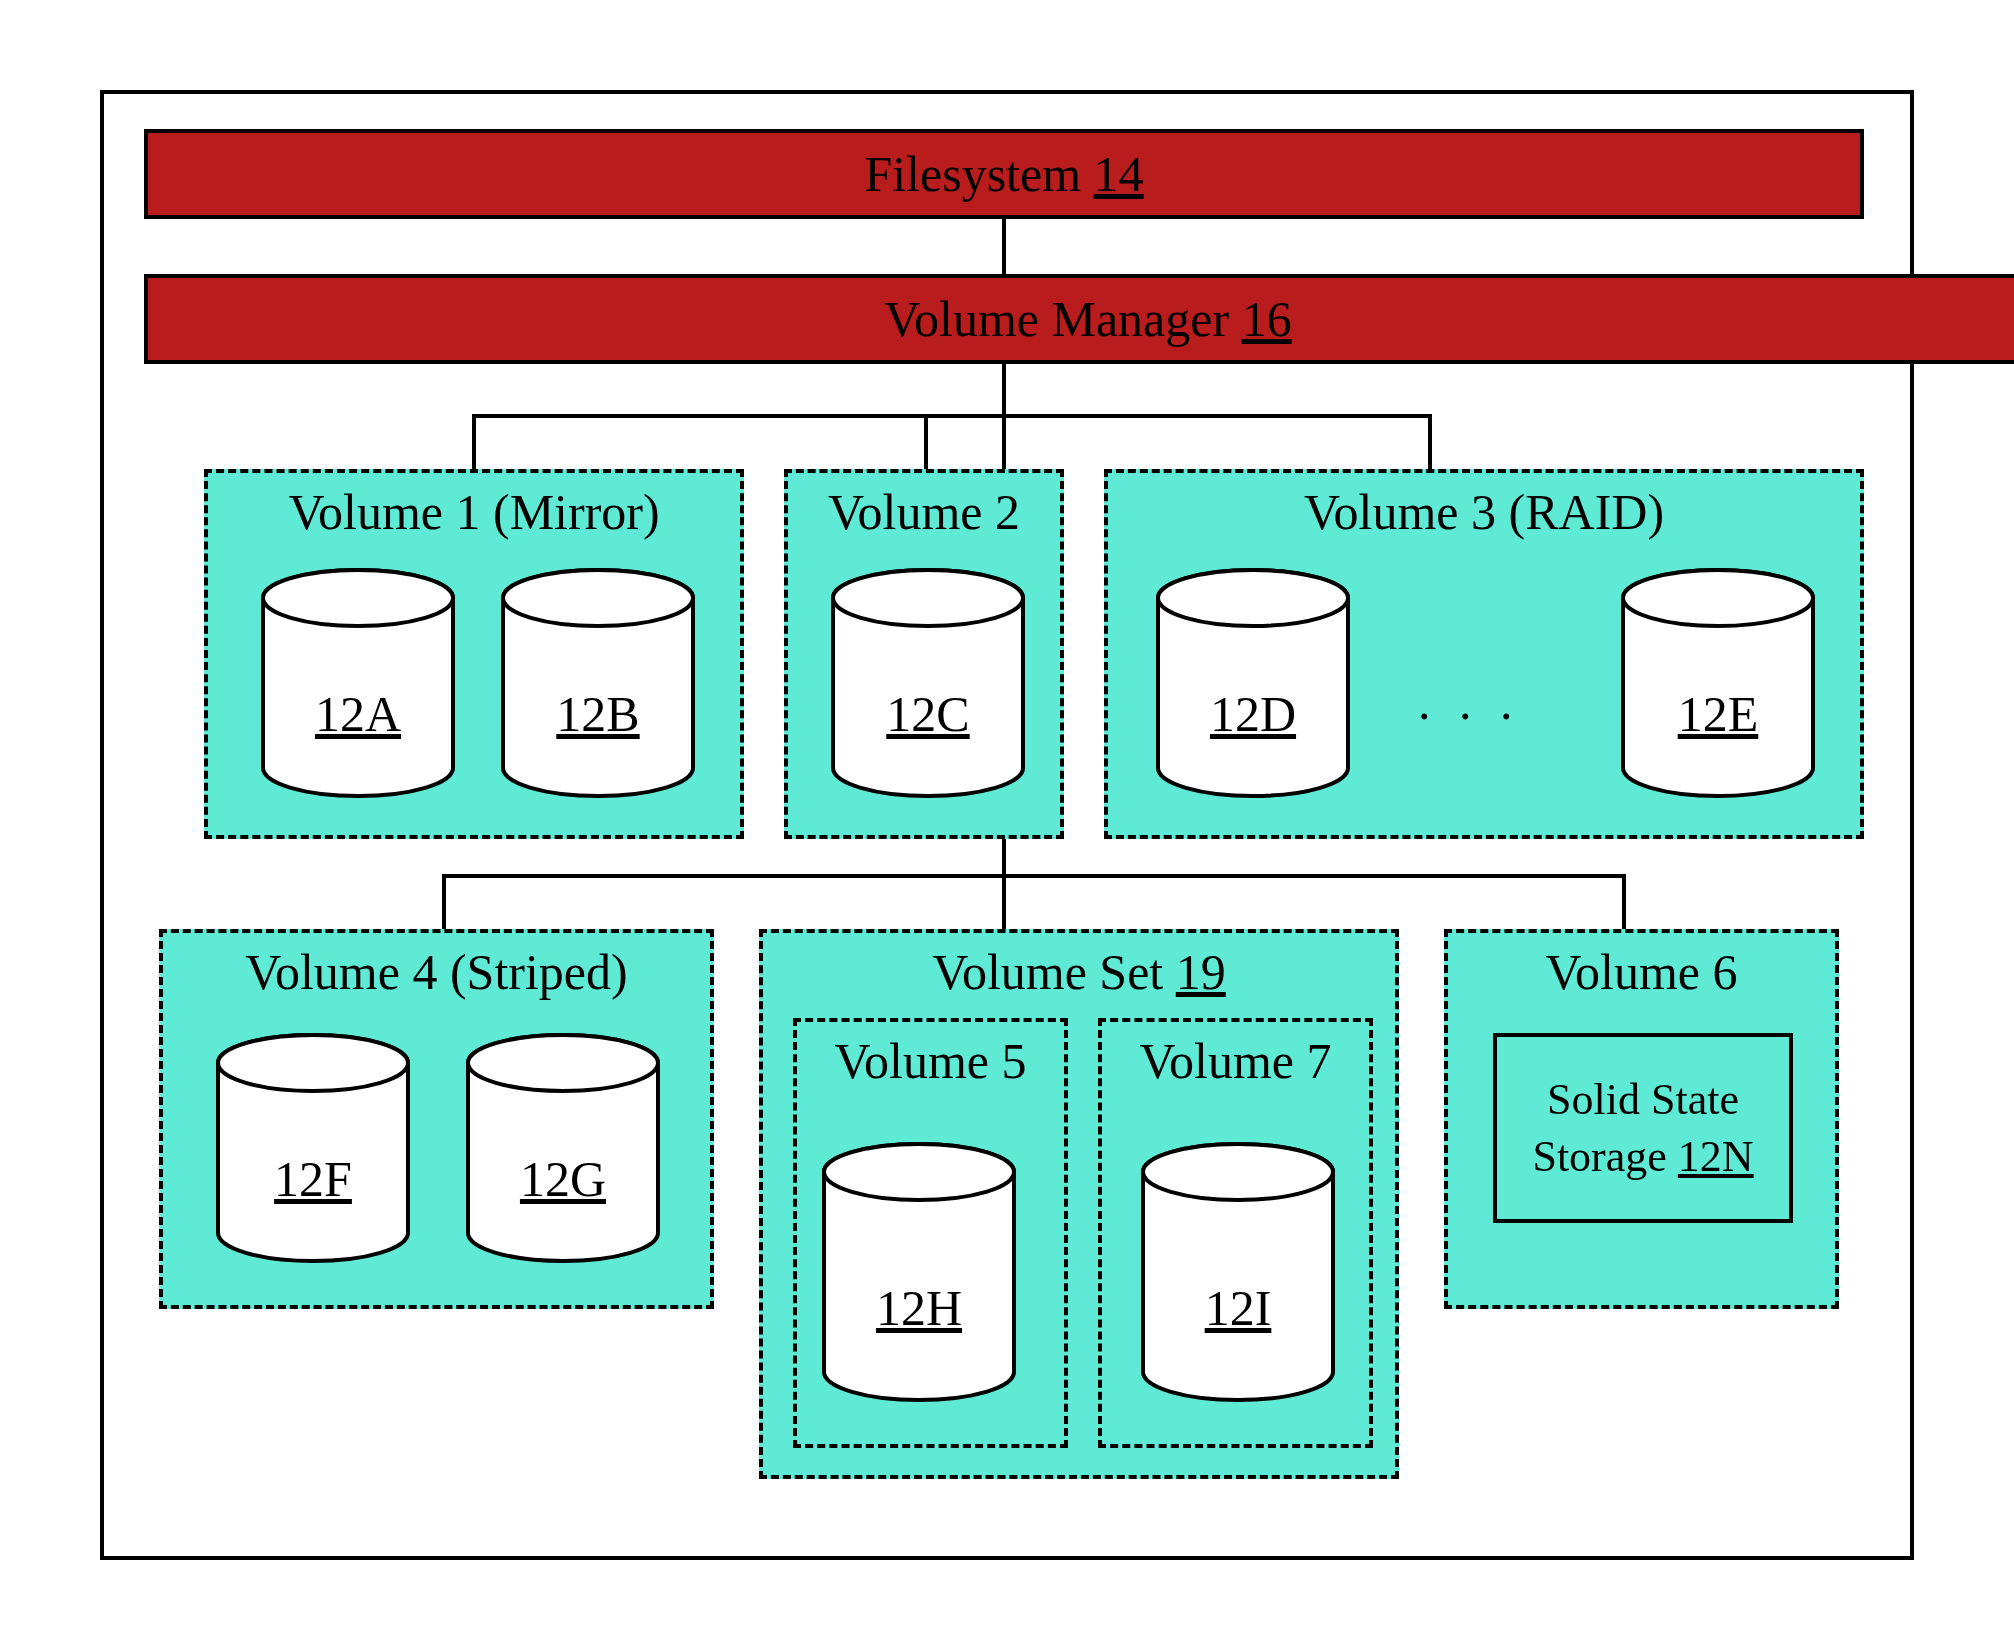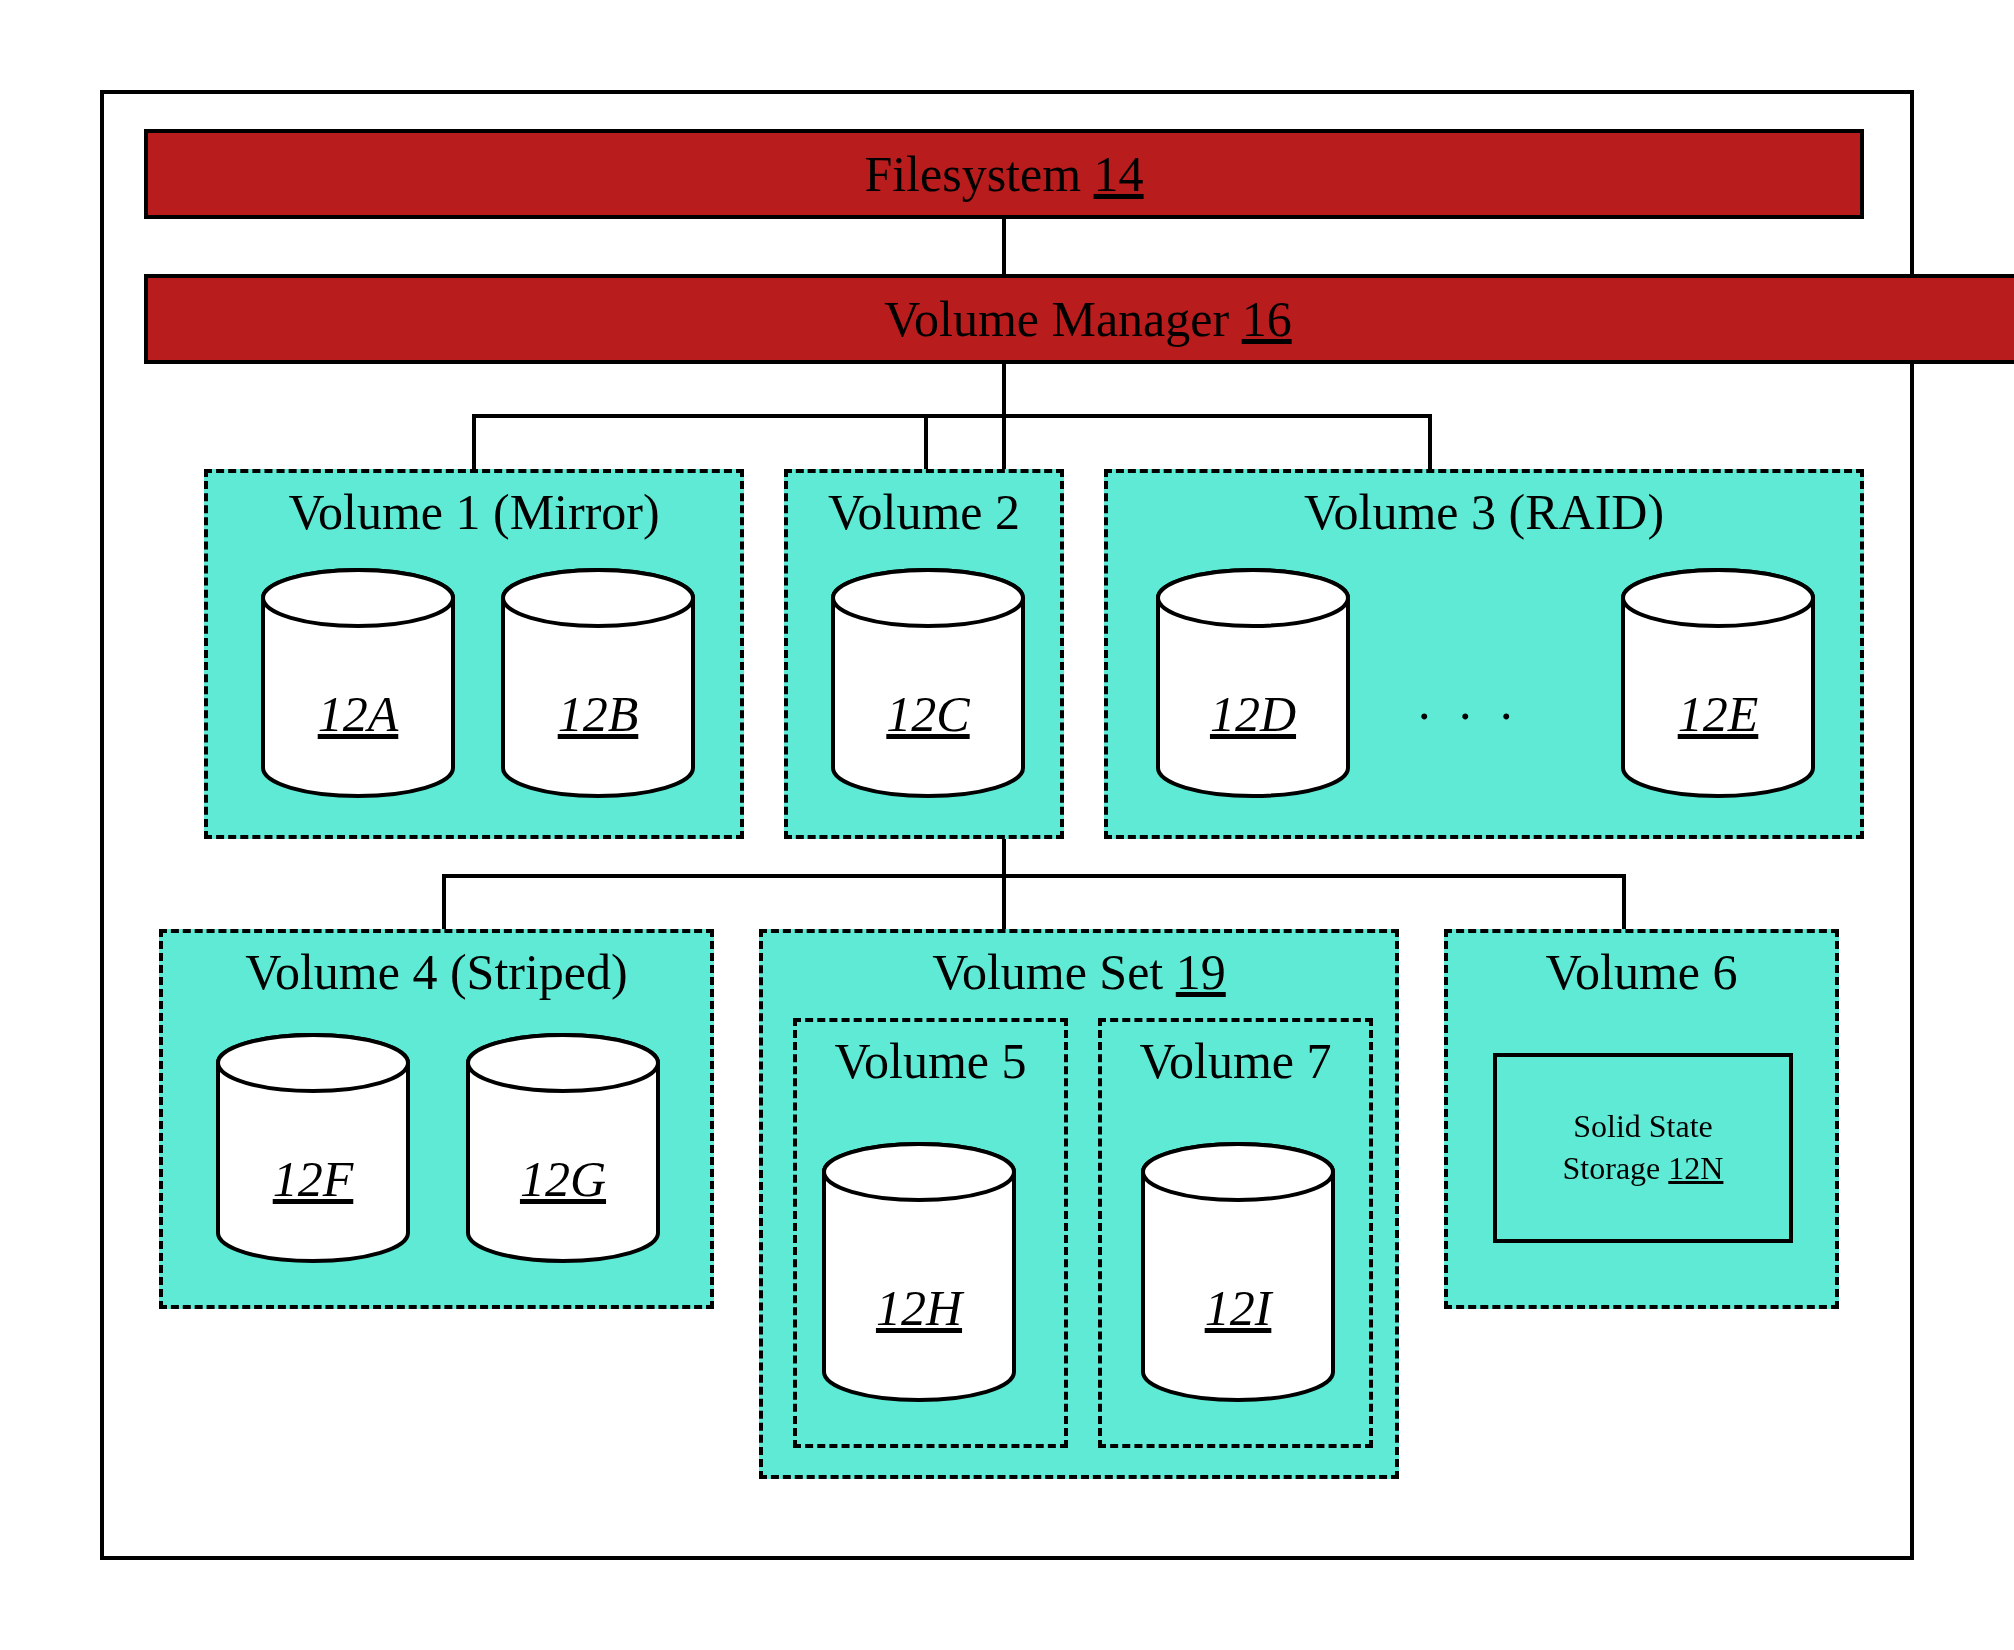--- a/index.html
+++ b/index.html
@@ -49,33 +49,31 @@
     width: 200px;
     height: 230px;
   }
   .cylinder svg { width: 100%; height: 100%; }
   .cylinder .label {
     position: absolute;
     left: 0; right: 0; bottom: 55px;
     text-align: center;
     font-size: 50px;
     text-decoration: underline;
-    font-style: italic;
   }
   .small-box {
     position: absolute;
     border: 4px solid #000;
     text-align: center;
-    font-size: 32px;
+    font-size: 44px;
     display: flex;
     flex-direction: column;
     justify-content: center;
     align-items: center;
     line-height: 1.3;
-    margin-top: 20px;
   }
   .ellipsis {
     position: absolute;
     font-size: 50px;
     letter-spacing: 8px;
   }
   .connector {
     position: absolute;
     background: #000;
   }

